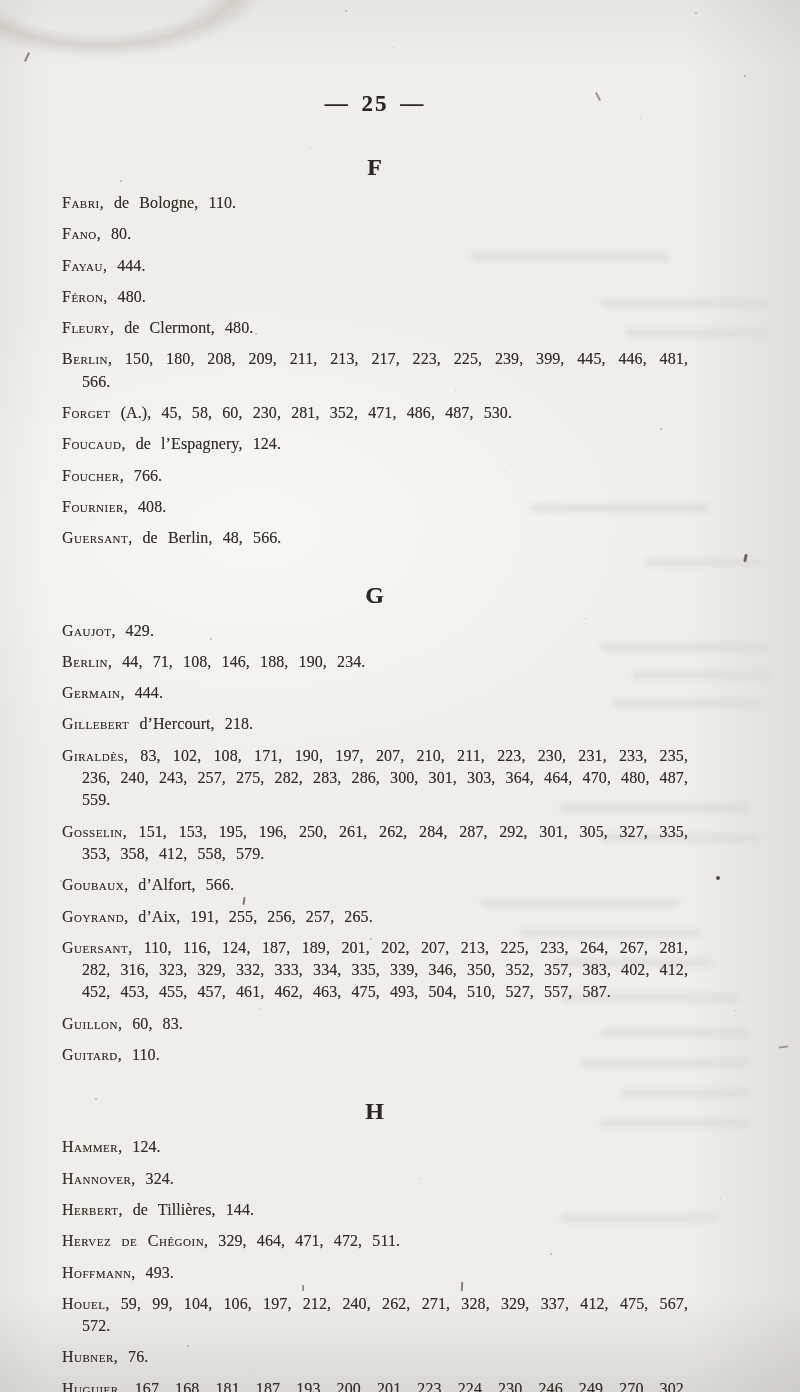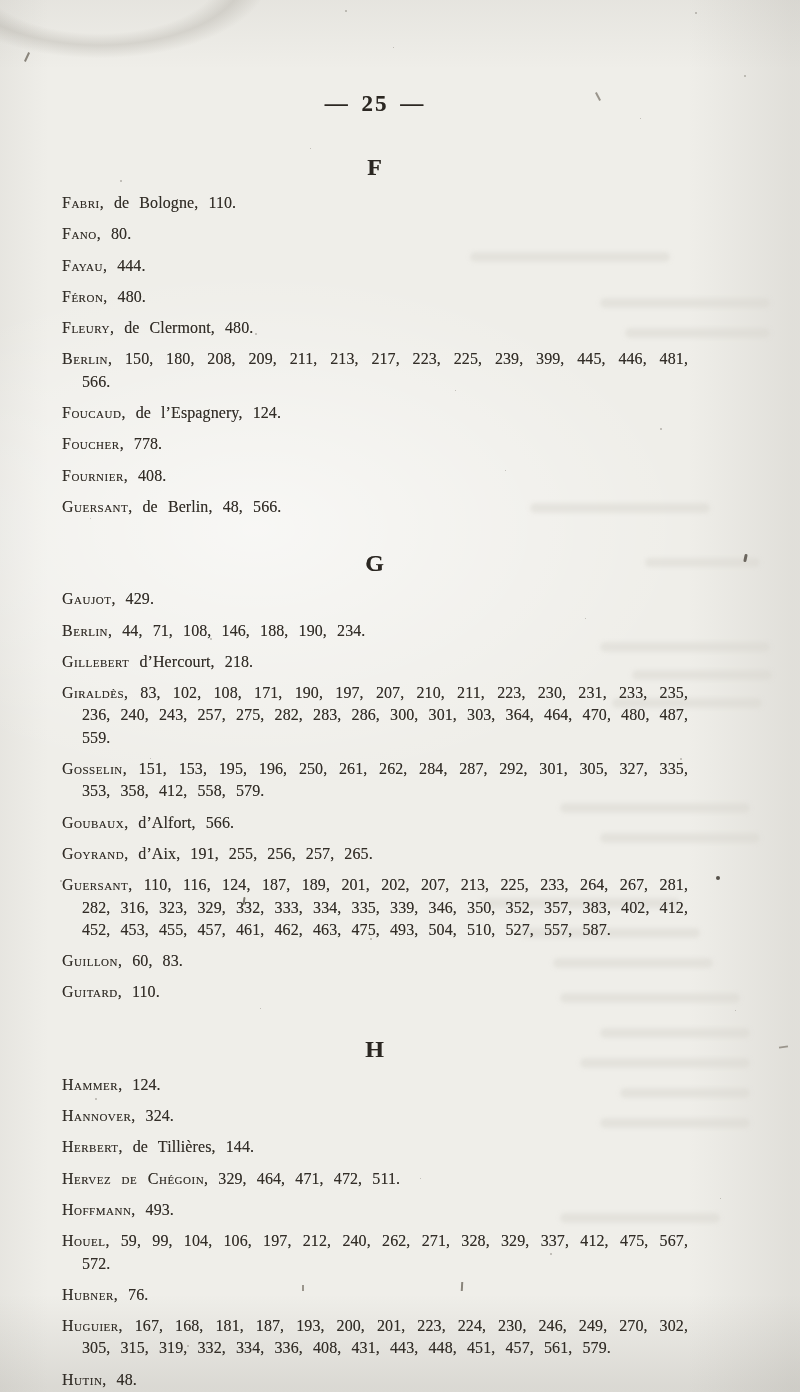--- a/index.html
+++ b/index.html
@@ -114,38 +114,40 @@
   <p class="entry"><span class="nm">Fano</span><span class="refs">, 80.</span></p>
 
   <p class="entry"><span class="nm">Fayau</span><span class="refs">, 444.</span></p>
 
   <p class="entry"><span class="nm">Féron</span><span class="refs">, 480.</span></p>
 
   <p class="entry"><span class="nm">Fleury</span><span class="refs">, de Clermont, 480.</span></p>
 
   <p class="entry"><span class="nm">Berlin</span><span class="refs">, 150, 180, 208, 209, 211, 213, 217, 223, 225, 239, 399, 445, 446, 481, 566.</span></p>
 
+  <p class="entry"><span class="nm">Forget</span><span class="refs"> (A.), 45, 58, 60, 230, 281, 352, 471, 486, 487, 530.</span></p>
 
   <p class="entry"><span class="nm">Foucaud</span><span class="refs">, de l’Espagnery, 124.</span></p>
 
-  <p class="entry"><span class="nm">Foucher</span><span class="refs">, 778.</span></p>
+  <p class="entry"><span class="nm">Foucher</span><span class="refs">, 766.</span></p>
 
   <p class="entry"><span class="nm">Fournier</span><span class="refs">, 408.</span></p>
 
   <p class="entry"><span class="nm">Guersant</span><span class="refs">, de Berlin, 48, 566.</span></p>
 </div>
   </section>
 
   <section class="sec">
     <h2 class="letter">G</h2>
     <div class="entries">
   <p class="entry"><span class="nm">Gaujot</span><span class="refs">, 429.</span></p>
 
   <p class="entry"><span class="nm">Berlin</span><span class="refs">, 44, 71, 108, 146, 188, 190, 234.</span></p>
 
+  <p class="entry"><span class="nm">Germain</span><span class="refs">, 444.</span></p>
 
   <p class="entry"><span class="nm">Gillebert</span><span class="refs"> d’Hercourt, 218.</span></p>
 
   <p class="entry"><span class="nm">Giraldès</span><span class="refs">, 83, 102, 108, 171, 190, 197, 207, 210, 211, 223, 230, 231, 233, 235, 236, 240, 243, 257, 275, 282, 283, 286, 300, 301, 303, 364, 464, 470, 480, 487, 559.</span></p>
 
   <p class="entry"><span class="nm">Gosselin</span><span class="refs">, 151, 153, 195, 196, 250, 261, 262, 284, 287, 292, 301, 305, 327, 335, 353, 358, 412, 558, 579.</span></p>
 
   <p class="entry"><span class="nm">Goubaux</span><span class="refs">, d’Alfort, 566.</span></p>
 
   <p class="entry"><span class="nm">Goyrand</span><span class="refs">, d’Aix, 191, 255, 256, 257, 265.</span></p>

